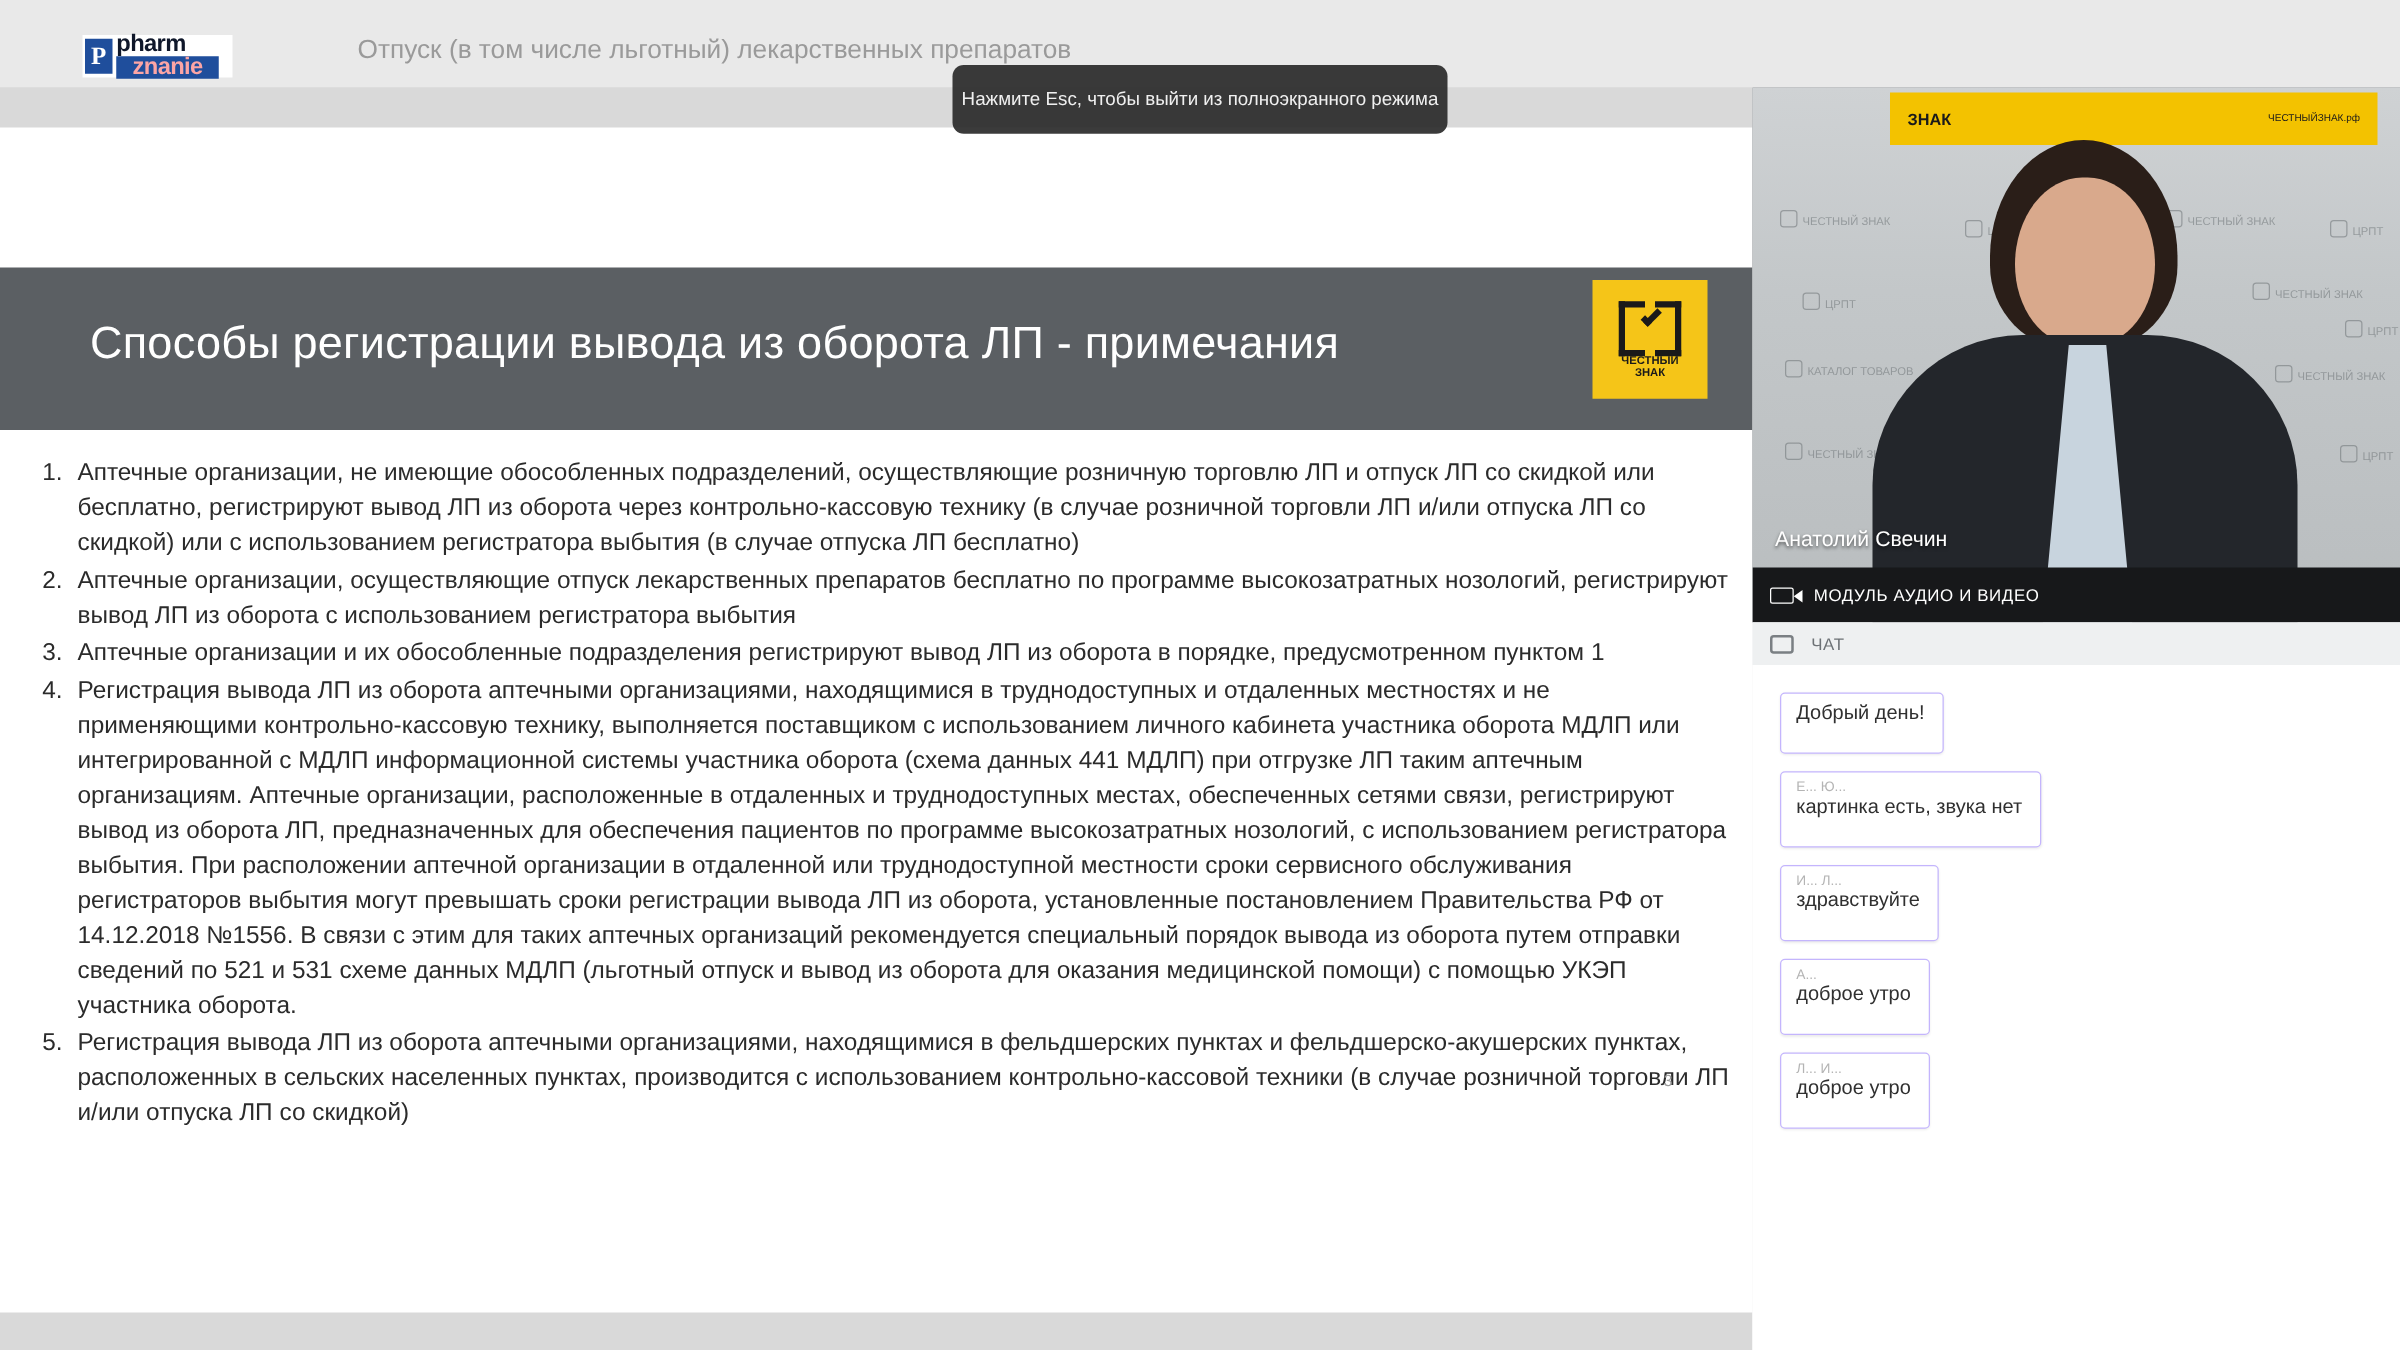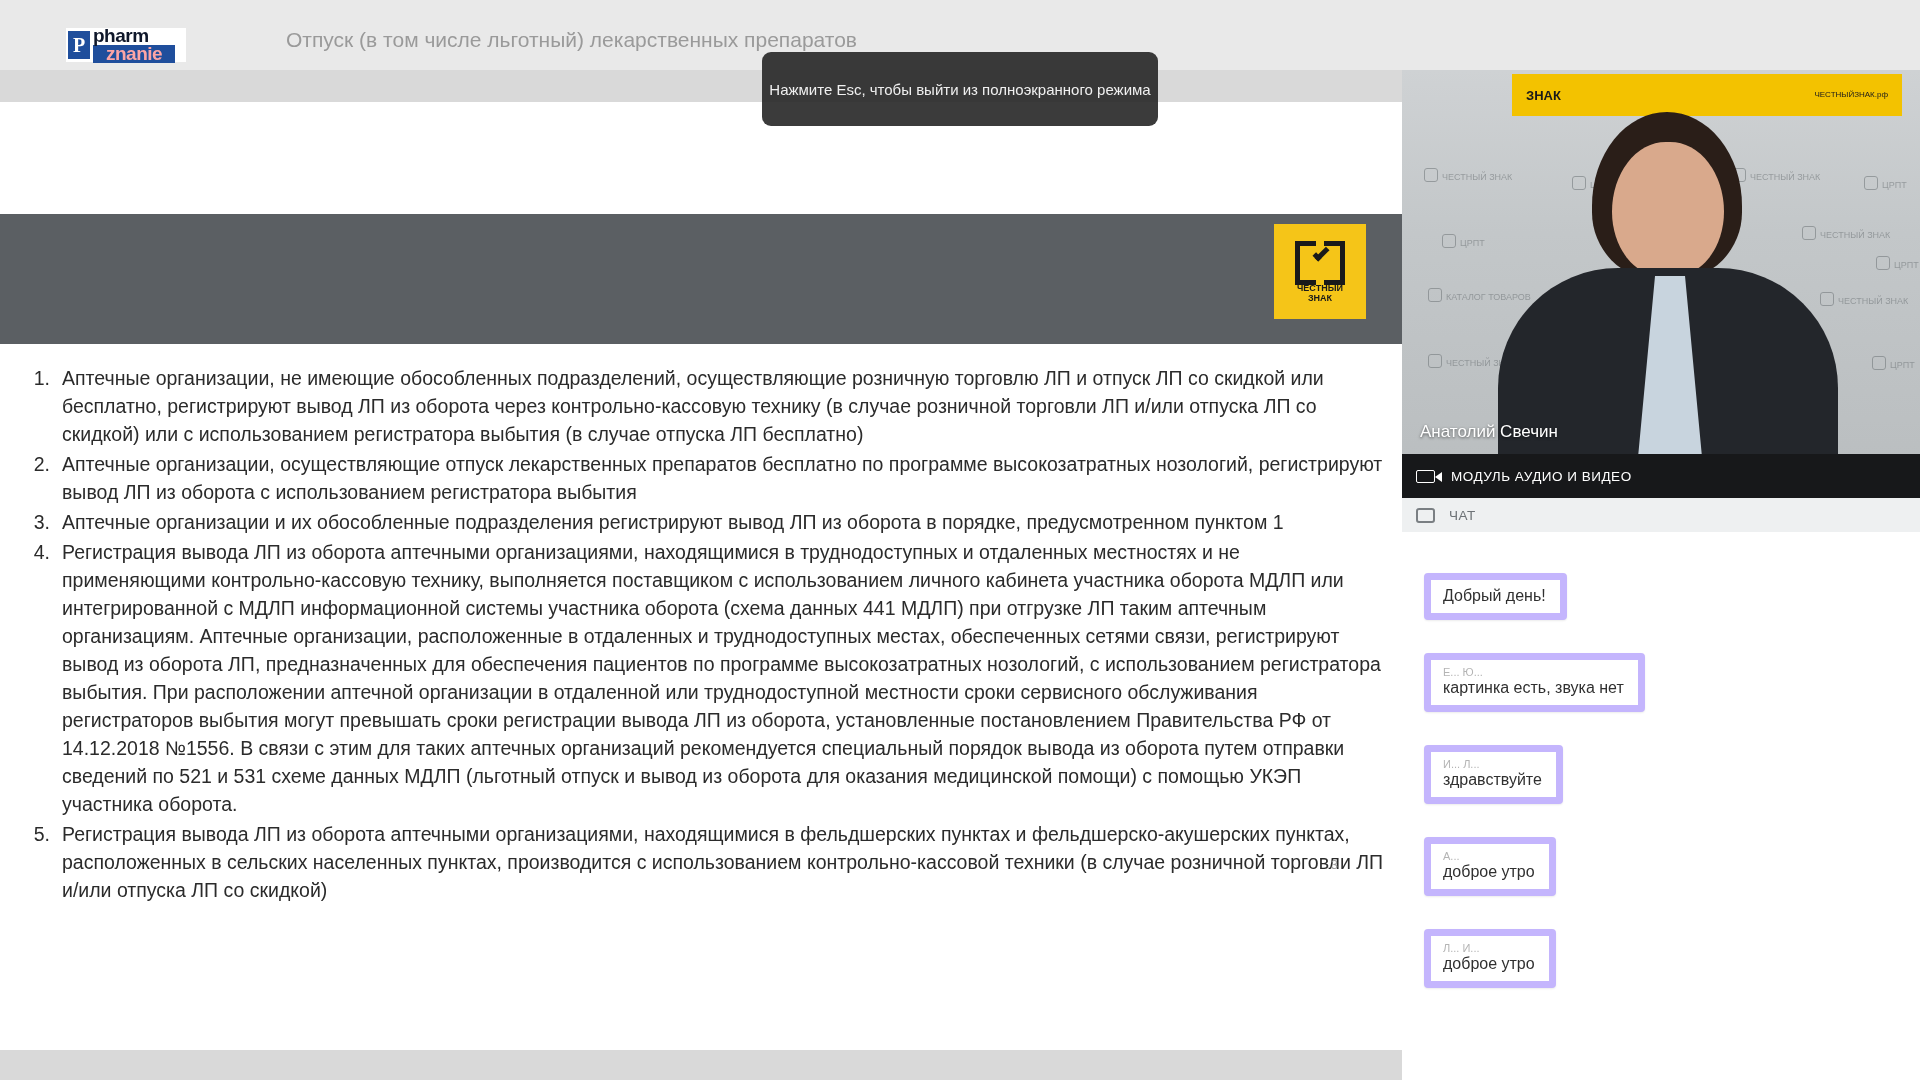--- a/index.html
+++ b/index.html
@@ -48,21 +48,21 @@
   }
   .topbar-title {
     position: absolute; left: 286px; top: 28px;
     font-size: 21px; color: #9a9a9a;
     white-space: nowrap;
   }
 
   
   .esc-toast {
     position: absolute; left: 762px; top: 52px;
-    width: 396px; height: 74px;
+    width: 396px; height: 55px;
     background: #2b2b2b; opacity: 0.92;
     border-radius: 9px;
     display: flex; align-items: center; justify-content: center;
     color: #f2f2f2; font-size: 15px;
     z-index: 40;
   }
 
   
   .slide-area {
     position: absolute; left: 0; top: 70px;
@@ -260,27 +260,26 @@
     letter-spacing: 0.5px;
   }
   .chat-list {
     position: absolute; left: 0; top: 34px;
     width: 518px; height: 548px;
     padding: 22px 0 0 22px;
   }
   .msg {
     display: inline-block;
     background: #ffffff;
-    border: 7px solid #c4b5fd;
+    border: 1px solid #c4b5fd;
     border-radius: 4px;
-    padding: 6px 14px 8px 12px;
+    padding: 6px 14px 22px 12px;
     margin-bottom: 14px;
     box-shadow: 0 1px 2px rgba(0,0,0,0.08);
     max-width: 420px;
-    margin-top: 19px;
   }
   .msg-row { display: block; }
   .msg-author {
     display: block;
     font-size: 11px; color: #b4b4b4;
     margin-bottom: 1px;
   }
   .msg-text {
     display: block;
     font-size: 16px; color: #303030;
@@ -325,20 +324,21 @@
     <div class="topbar-title">Отпуск (в том числе льготный) лекарственных препаратов</div>
   </div>
 
   <div class="esc-toast">
     <span>Нажмите Esc, чтобы выйти из полноэкранного режима</span>
   </div>
 
   <div class="slide-area">
     <div class="slide">
       <div class="slide-header"></div>
+      <div class="slide-title">Способы регистрации вывода из оборота ЛП - примечания</div>
 
       <div class="zn-badge">
         <div class="zn-brackets">
           <div class="zn-check"></div>
         </div>
         <div class="zn-text">
           <span>ЧЕСТНЫЙ</span><br>
           <span>ЗНАК</span>
         </div>
       </div>

